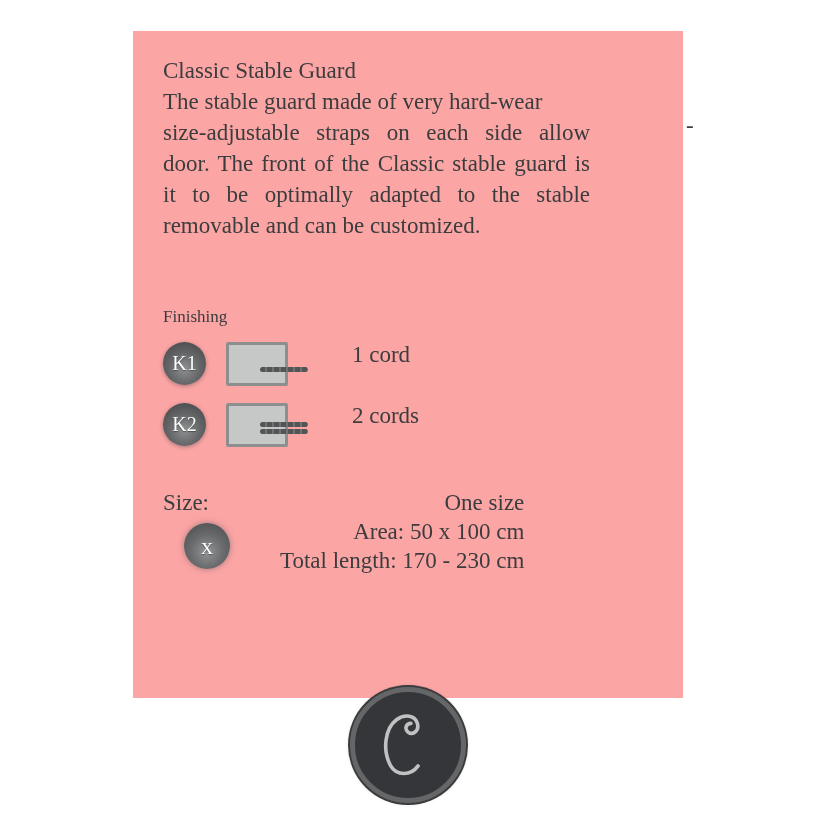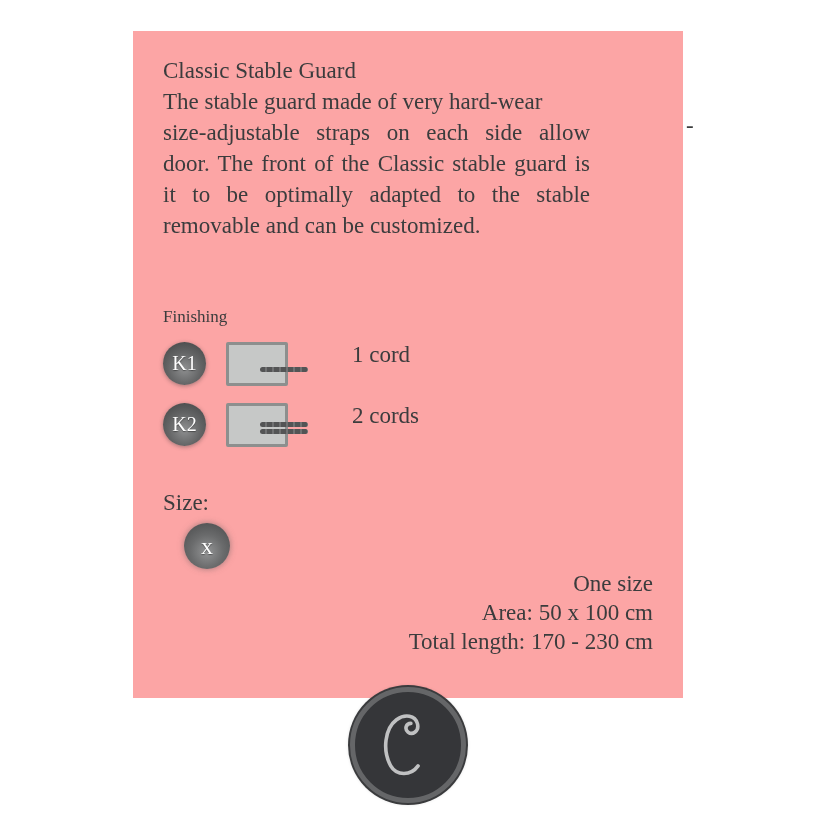--- a/index.html
+++ b/index.html
@@ -85,21 +85,20 @@
     border-radius:2.5px;
     background:repeating-linear-gradient(90deg,#535455 0 5px,#707172 5px 7px);
   }
   .finish-label{
     margin-left:44px;
     font-size:23px;
   }
   .size-section{
     margin-top:39px;
     display:flex;
-    flex-direction:column;
   }
   .size-left{width:117px;flex:0 0 auto;}
   .size-heading{font-size:23px;line-height:29px;}
   .xbadge{
     width:46px;height:46px;border-radius:50%;
     margin:6px 0 0 21px;
     background:radial-gradient(circle at 50% 62%, #939495 0%, #6a6b6c 45%, #474849 100%);
     box-shadow:0 0 6px rgba(90,90,90,.55);
     color:#ffffff;
     font-size:24px;

